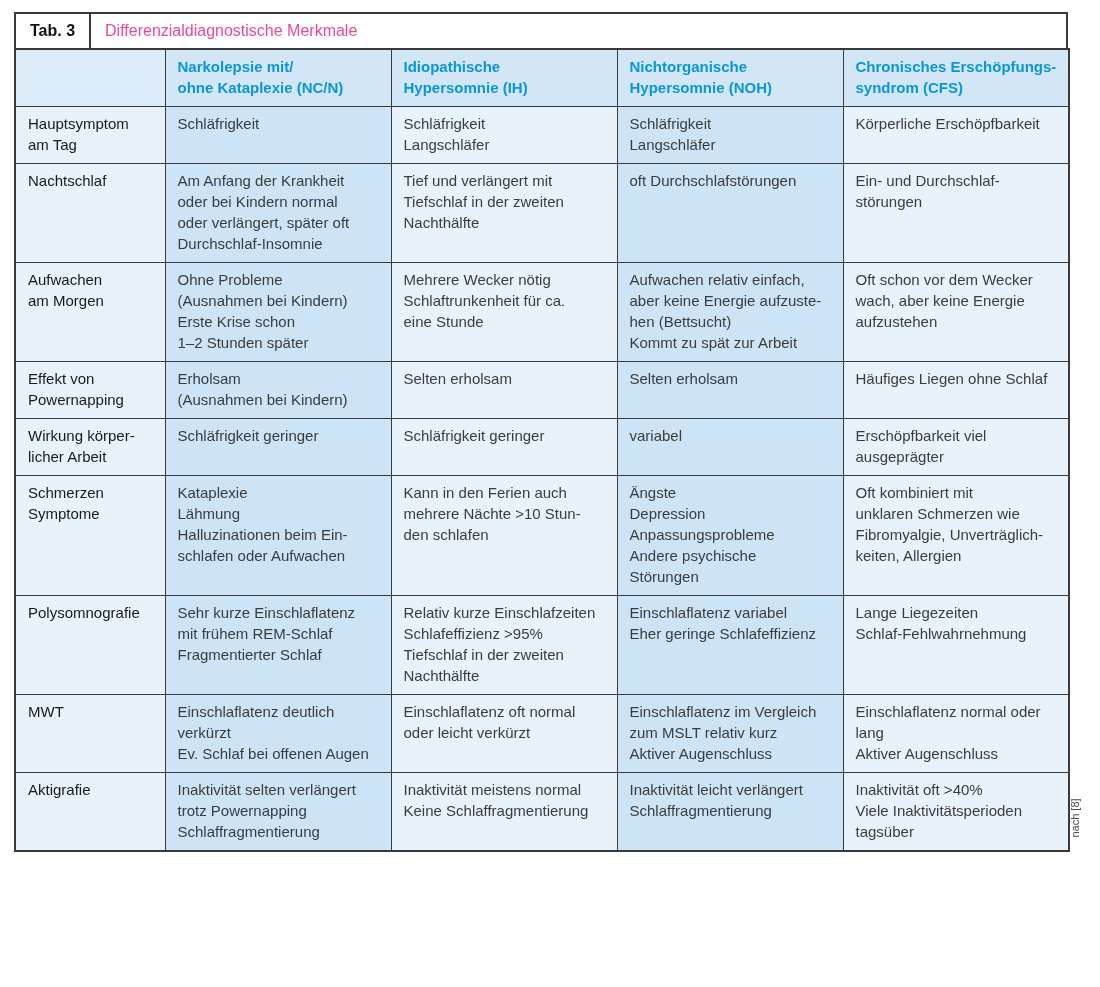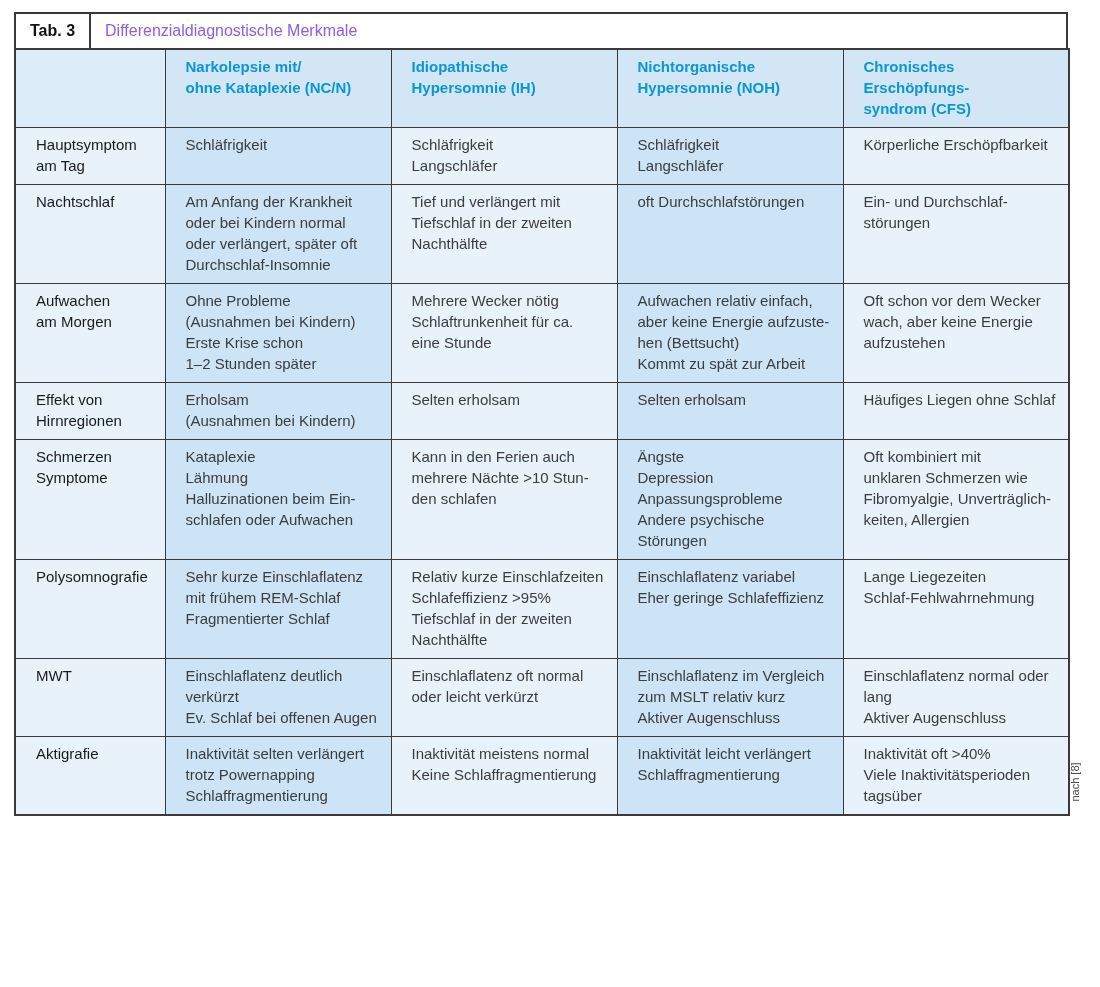--- a/index.html
+++ b/index.html
@@ -31,34 +31,34 @@
   .tab-label{
     display:flex;align-items:center;
     padding:2px 14px;
     font-weight:bold;font-size:16px;color:#111;
     border-right:2px solid var(--border);
     white-space:nowrap;
   }
   .tab-title{
     display:flex;align-items:center;
     padding:8px 14px;
-    font-size:16px;color:#8b5cf6;
+    font-size:16px;color:#ec4899;
   }
   table{
     border-collapse:collapse;
     table-layout:fixed;
     width:1054px;
     margin-top:-2px;
     border:2px solid var(--border);
   }
   th,td{
     border:1.5px solid var(--border);
     vertical-align:top;
     text-align:left;
-    padding:6px 10px 8px 20px;
+    padding:6px 10px 8px 12px;
     font-size:15px;
     line-height:21px;
     white-space:pre-line;
   }
   thead th{
     background:var(--hdr-bg);
     color:var(--accent);
     font-weight:bold;
   }
   thead th.corner{background:var(--corner-bg);}
@@ -147,26 +147,35 @@
         <td>Aufwachen relativ einfach,
 aber keine Energie aufzuste-
 hen (Bettsucht)
 Kommt zu spät zur Arbeit</td>
         <td>Oft schon vor dem Wecker
 wach, aber keine Energie
 aufzustehen</td>
       </tr>
       <tr>
         <th>Effekt von
-Hirnregionen</th>
+Powernapping</th>
         <td>Erholsam
 (Ausnahmen bei Kindern)</td>
         <td>Selten erholsam</td>
         <td>Selten erholsam</td>
         <td>Häufiges Liegen ohne Schlaf</td>
+      </tr>
+      <tr>
+        <th>Wirkung körper-
+licher Arbeit</th>
+        <td>Schläfrigkeit geringer</td>
+        <td>Schläfrigkeit geringer</td>
+        <td>variabel</td>
+        <td>Erschöpfbarkeit viel
+ausgeprägter</td>
       </tr>
       <tr>
         <th>Schmerzen
 Symptome</th>
         <td>Kataplexie
 Lähmung
 Halluzinationen beim Ein-
 schlafen oder Aufwachen</td>
         <td>Kann in den Ferien auch
 mehrere Nächte &gt;10 Stun-

